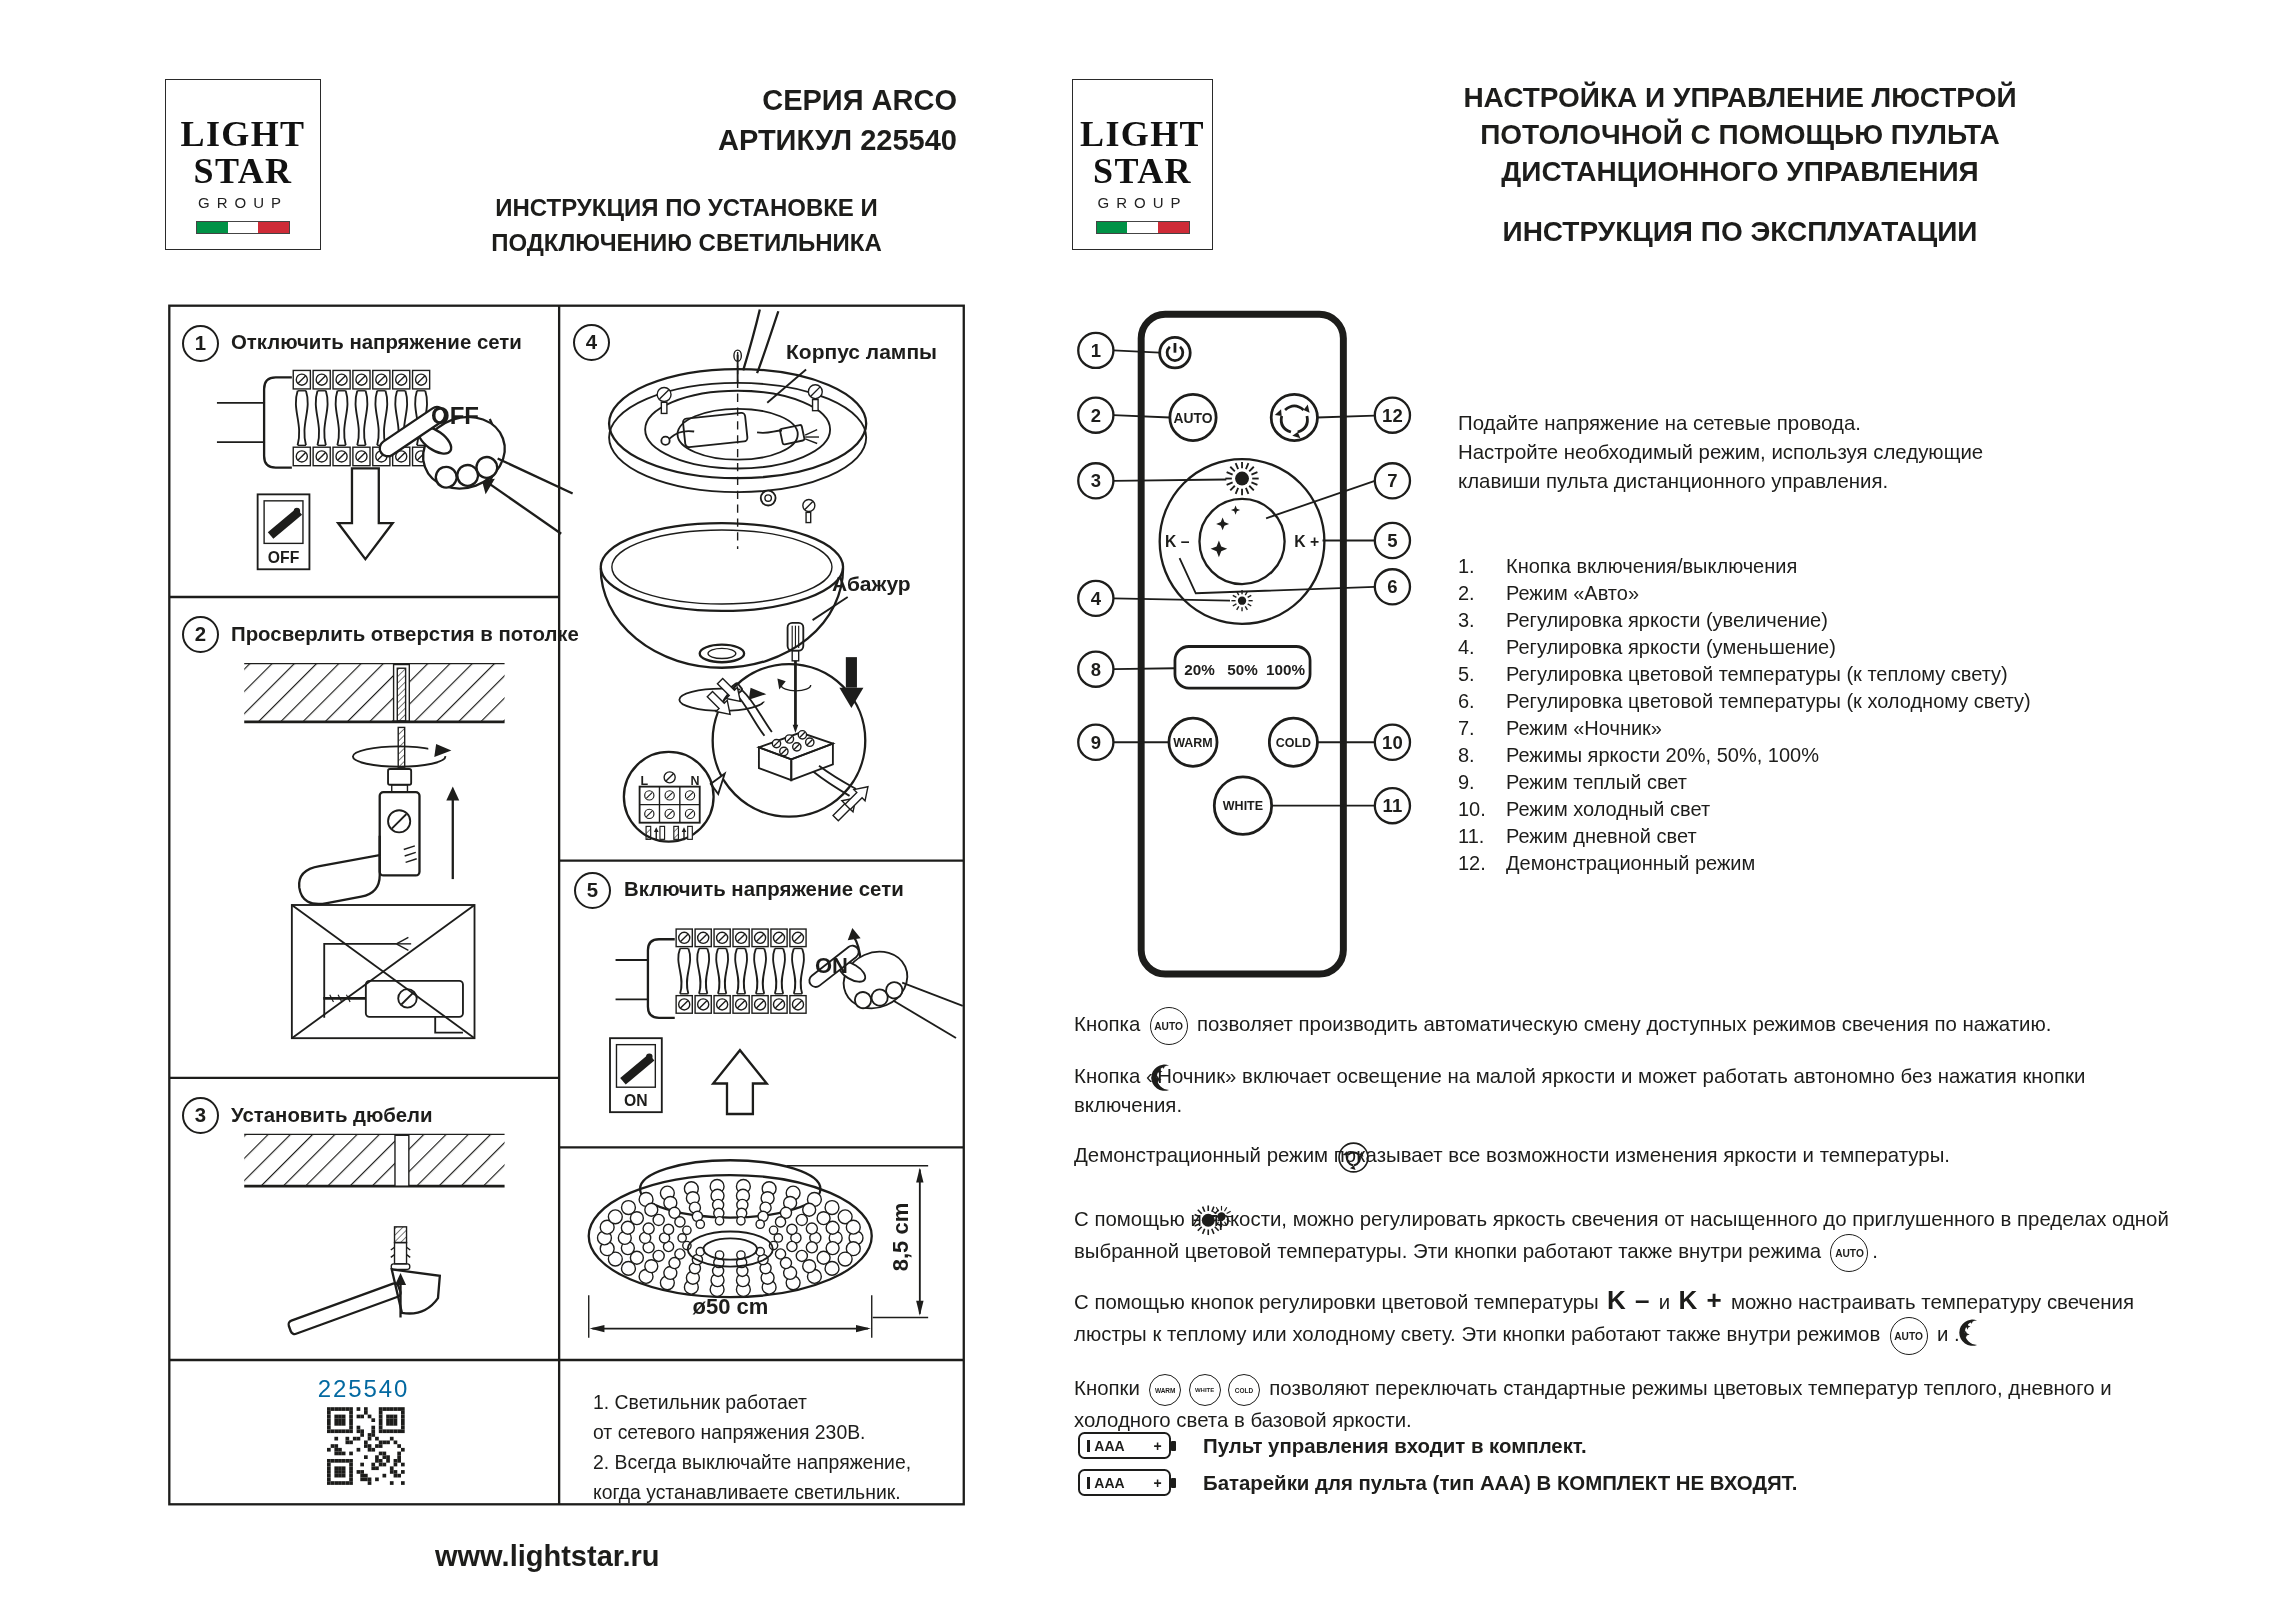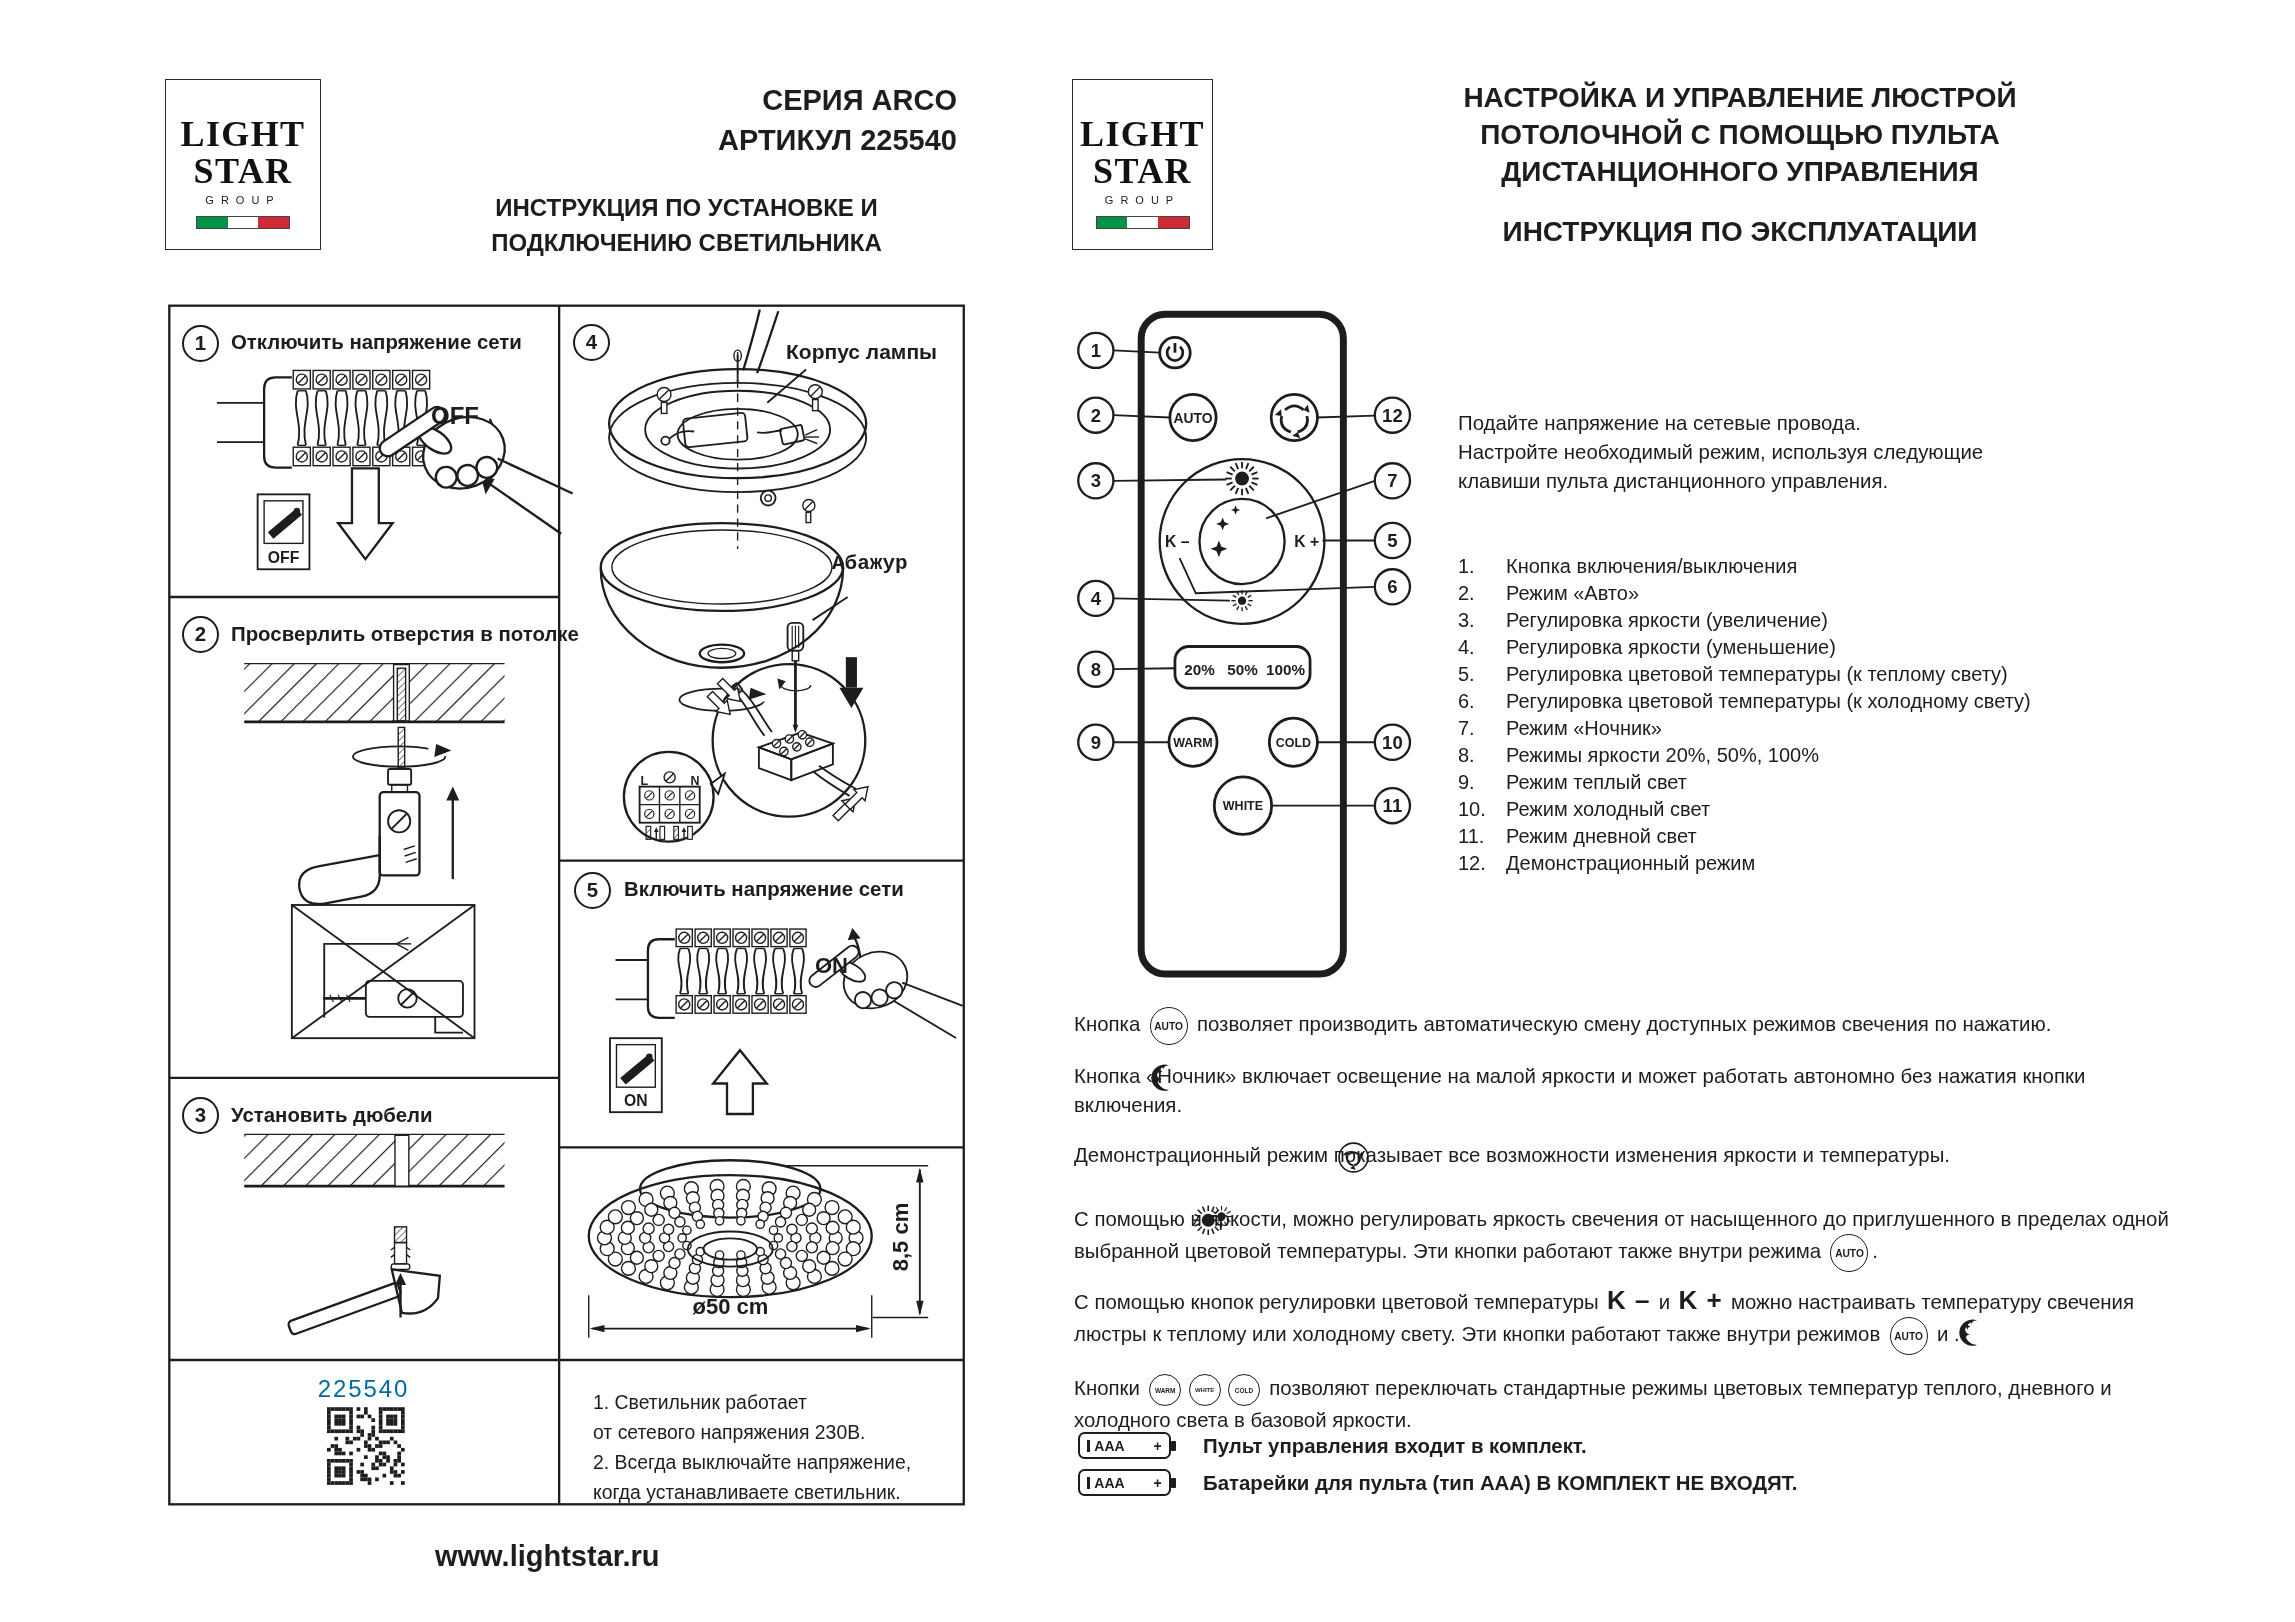--- a/index.html
+++ b/index.html
@@ -9,21 +9,21 @@
   .pre{white-space:pre-line;}
   svg{position:absolute;overflow:hidden;}
   svg .ln{stroke:#1d1d1b;fill:none;}
   svg text{fill:#1d1d1b;font-family:"Liberation Sans",sans-serif;}
 
   
   .logo{width:154px;height:169px;border:1.9px solid #2a2a2a;background:#fff;text-align:center;}
   .logo .l1,.logo .l2{font-family:"Liberation Serif",serif;font-size:36px;font-weight:700;
         letter-spacing:1.4px;line-height:37px;color:#111;}
   .logo .l1{margin-top:36px;}
-  .logo .l3{font-size:11px;letter-spacing:7px;color:#222;margin-top:3.7px;font-weight:400;}
+  .logo .l3{font-size:15px;letter-spacing:7px;color:#222;margin-top:3.7px;font-weight:400;}
   .logo .flag{width:92px;height:11px;margin:10.2px auto 0;border:0.9px solid #444;display:flex;}
   .logo .flag div{flex:1;}
 
   .title-left{left:416px;top:80px;width:541px;font-size:29px;line-height:40px;
       font-weight:700;text-align:right;letter-spacing:0px;}
   .subtitle-left{left:416px;top:190px;width:541px;font-size:24px;line-height:35px;
       font-weight:700;text-align:center;}
   .title-right{left:1379px;top:79px;width:722px;font-size:28px;line-height:37px;
       font-weight:700;text-align:center;}
   .subtitle-right{left:1379px;top:216px;width:722px;font-size:28px;font-weight:700;text-align:center;}
@@ -816,21 +816,21 @@
       <span>4</span>
     </div>
   <div class="abs num-circle" style="left:574px;top:872px;">
       <span>5</span>
     </div>
   <div class="abs panel-title" style="left:624px;top:878px;">Включить напряжение сети</div>
 
   <div class="abs switch-big" style="left:431px;top:402px;">OFF</div>
   <div class="abs switch-big" style="left:815px;top:953px;font-size:22px;">ON</div>
   <div class="abs part-label" style="left:786px;top:340px;">Корпус лампы</div>
-  <div class="abs part-label" style="left:832px;top:552px;font-family:Liberation Mono, monospace;">Абажур</div>
+  <div class="abs part-label" style="left:832px;top:572px;">Абажур</div>
 
   <div class="abs article-label" style="left:294px;top:1375px;width:139px;">225540</div>
   <div class="abs dim-label" style="left:661px;top:1294px;width:139px;">ø50 cm</div>
   <div class="abs dim-label" style="left:850px;top:1224px;width:102px;transform:rotate(-90deg);">8,5 cm</div>
   <div class="abs pre notes" style="left:593px;top:1387px;width:361px;">1. Светильник работает
 от сетевого напряжения 230В.
 2. Всегда выключайте напряжение,
 когда устанавливаете светильник.</div>
   <div class="abs footer" style="left:435px;top:1540px;">www.lightstar.ru</div>
 

